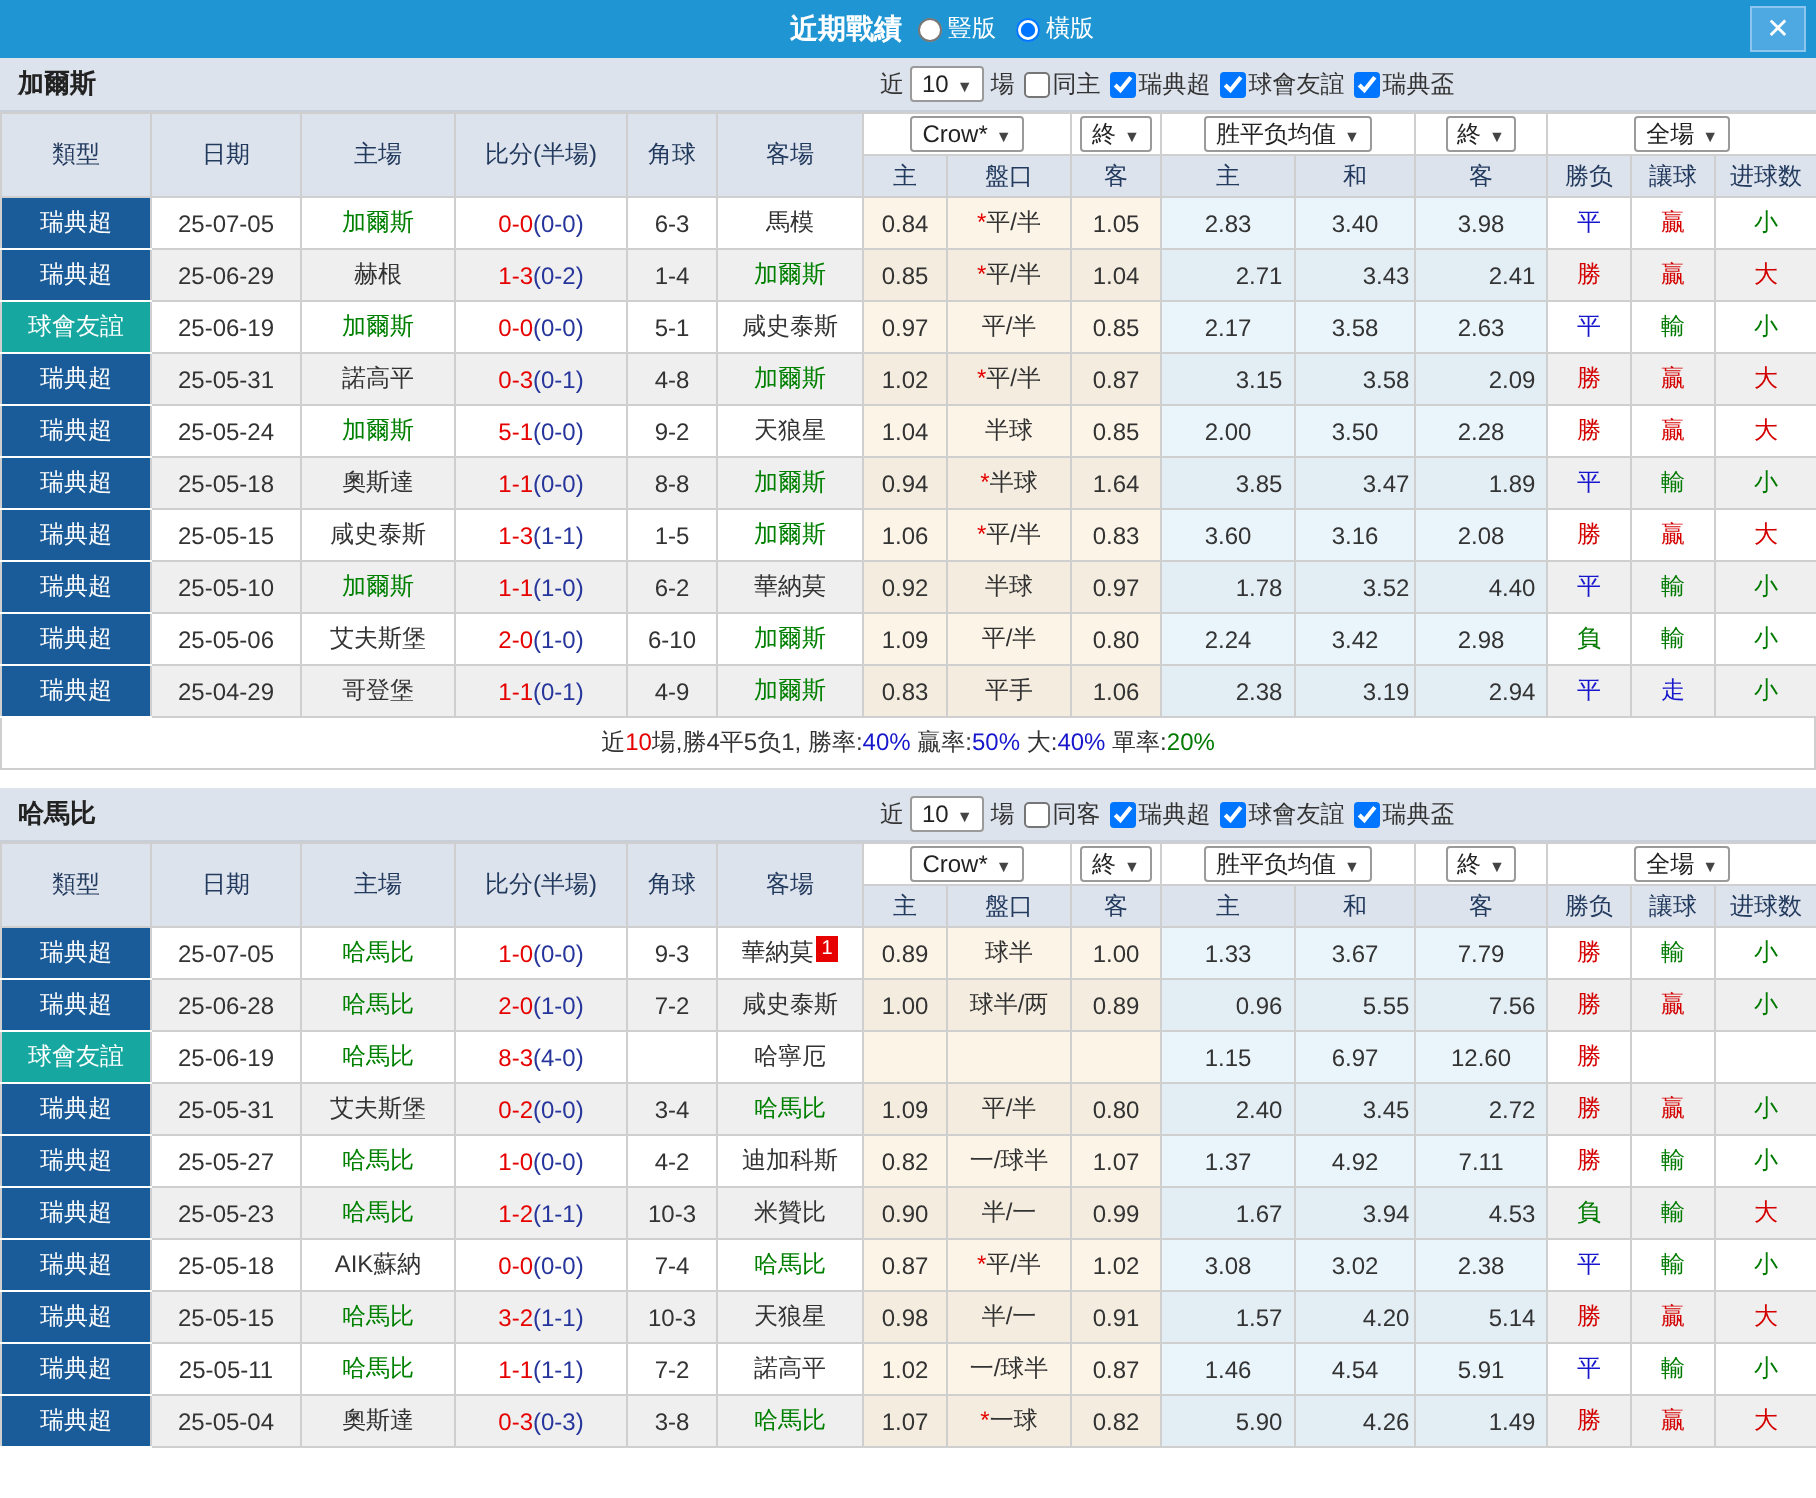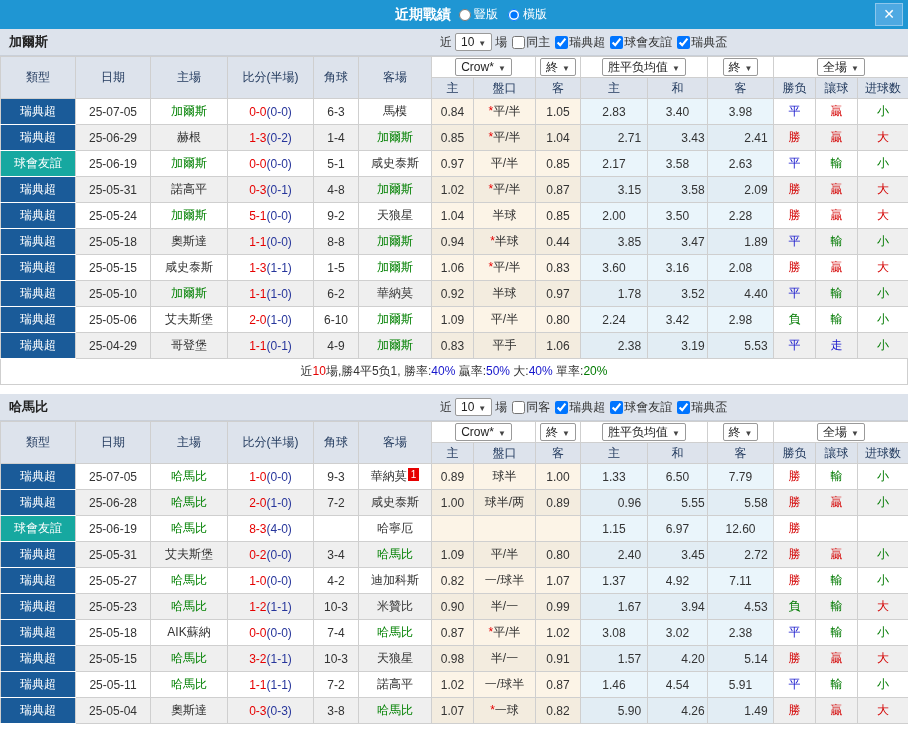--- a/index.html
+++ b/index.html
@@ -257,21 +257,21 @@
   </tr>
         <tr class="alt">
     <td class="league-cell" style="background: rgb(26, 91, 153);">瑞典超</td>
     <td>25-05-18</td>
     <td>奧斯達</td>
     <td><span class="score-ft">1-1</span><span class="score-ht">(0-0)</span></td>
     <td>8-8</td>
     <td><span class="self">加爾斯</span></td>
     <td class="crow">0.94</td>
     <td class="crow"><span class="star">*</span><span>半球</span></td>
-    <td class="crow">0.44</td>
+    <td class="crow">1.64</td>
     <td class="avgc">3.85</td>
     <td class="avgc">3.47</td>
     <td class="avgc">1.89</td>
     <td style="color: rgb(22, 22, 204);">平</td>
     <td style="color: rgb(0, 122, 0);">輸</td>
     <td style="color: rgb(0, 122, 0);">小</td>
   </tr>
         <tr>
     <td class="league-cell" style="background: rgb(26, 91, 153);">瑞典超</td>
     <td>25-05-15</td>
@@ -328,21 +328,21 @@
     <td>25-04-29</td>
     <td>哥登堡</td>
     <td><span class="score-ft">1-1</span><span class="score-ht">(0-1)</span></td>
     <td>4-9</td>
     <td><span class="self">加爾斯</span></td>
     <td class="crow">0.83</td>
     <td class="crow"><span class="star"></span><span>平手</span></td>
     <td class="crow">1.06</td>
     <td class="avgc">2.38</td>
     <td class="avgc">3.19</td>
-    <td class="avgc">5.53</td>
+    <td class="avgc">2.94</td>
     <td style="color: rgb(22, 22, 204);">平</td>
     <td style="color: rgb(22, 22, 204);">走</td>
     <td style="color: rgb(0, 122, 0);">小</td>
   </tr>
       </tbody>
   </table>
   <div class="summary"><span style="color: rgb(51, 51, 51);">近</span><span style="color: rgb(230, 0, 0);">10</span><span style="color: rgb(51, 51, 51);">場,勝4平5负1, 勝率:</span><span style="color: rgb(22, 22, 204);">40%</span><span style="color: rgb(51, 51, 51);"> 贏率:</span><span style="color: rgb(22, 22, 204);">50%</span><span style="color: rgb(51, 51, 51);"> 大:</span><span style="color: rgb(22, 22, 204);">40%</span><span style="color: rgb(51, 51, 51);"> 單率:</span><span style="color: rgb(0, 122, 0);">20%</span></div>
 
   <div class="gap"></div>
 
@@ -420,39 +420,39 @@
     <td class="league-cell" style="background: rgb(26, 91, 153);">瑞典超</td>
     <td>25-07-05</td>
     <td class="self">哈馬比</td>
     <td><span class="score-ft">1-0</span><span class="score-ht">(0-0)</span></td>
     <td>9-3</td>
     <td><span>華納莫</span><span class="red-badge">1</span></td>
     <td class="crow">0.89</td>
     <td class="crow"><span class="star"></span><span>球半</span></td>
     <td class="crow">1.00</td>
     <td class="avgc">1.33</td>
-    <td class="avgc">6.50</td>
+    <td class="avgc">3.67</td>
     <td class="avgc">7.79</td>
     <td style="color: rgb(212, 0, 0);">勝</td>
     <td style="color: rgb(0, 122, 0);">輸</td>
     <td style="color: rgb(0, 122, 0);">小</td>
   </tr>
         <tr class="alt">
     <td class="league-cell" style="background: rgb(26, 91, 153);">瑞典超</td>
     <td>25-06-28</td>
     <td class="self">哈馬比</td>
     <td><span class="score-ft">2-0</span><span class="score-ht">(1-0)</span></td>
     <td>7-2</td>
     <td><span>咸史泰斯</span></td>
     <td class="crow">1.00</td>
     <td class="crow"><span class="star"></span><span>球半/两</span></td>
     <td class="crow">0.89</td>
     <td class="avgc">0.96</td>
     <td class="avgc">5.55</td>
-    <td class="avgc">5.58</td>
+    <td class="avgc">7.56</td>
     <td style="color: rgb(212, 0, 0);">勝</td>
     <td style="color: rgb(212, 0, 0);">贏</td>
     <td style="color: rgb(0, 122, 0);">小</td>
   </tr>
         <tr>
     <td class="league-cell" style="background: rgb(22, 168, 160);">球會友誼</td>
     <td>25-06-19</td>
     <td class="self">哈馬比</td>
     <td><span class="score-ft">8-3</span><span class="score-ht">(4-0)</span></td>
     <td></td>

